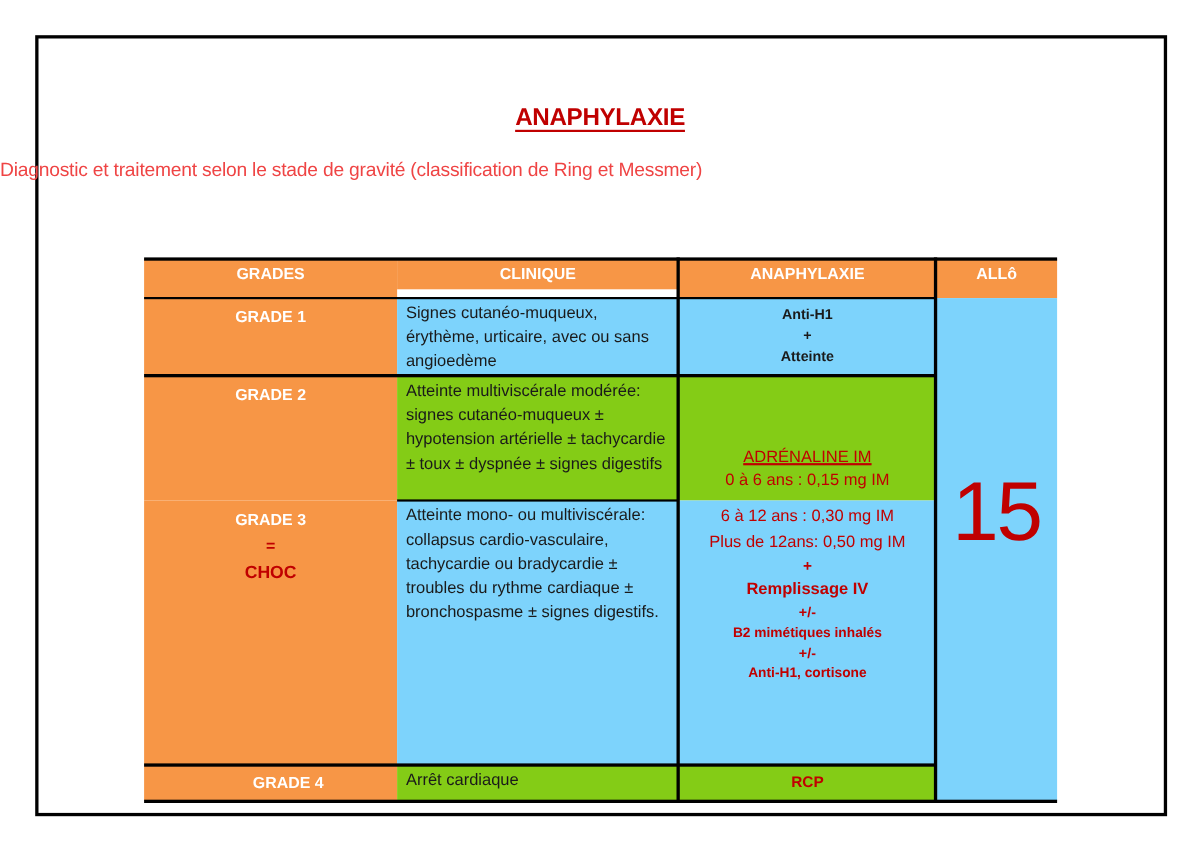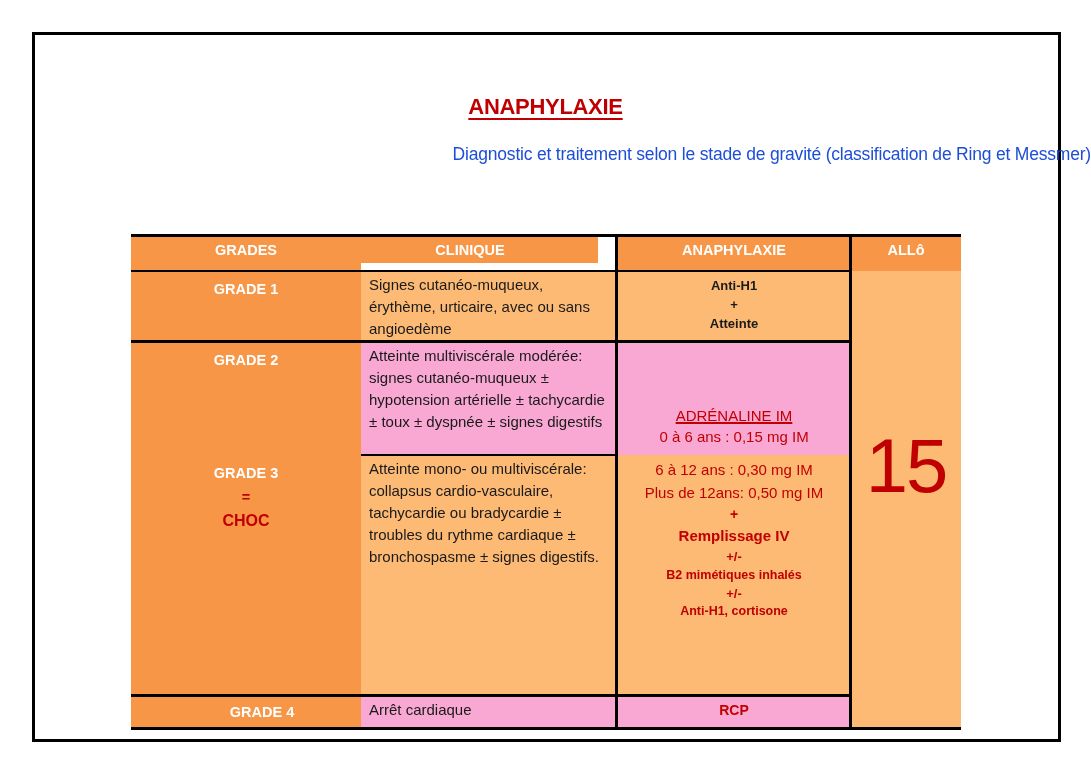--- a/index.html
+++ b/index.html
@@ -3,27 +3,27 @@
   <meta charset="utf-8">
   <style>
     html, body { margin: 0; padding: 0; background: #ffffff; }
     body { width: 1091px; height: 772px; position: relative; overflow: hidden;
       font-family: "Liberation Sans", "DejaVu Sans", sans-serif; }
     .frame { position: absolute; left: 32px; top: 32px; width: 1023px; height: 704px;
       border: 3px solid #000; }
     .title { position: absolute; left: 0; width: 1091px; top: 94px; text-align: center;
       font-size: 22px; font-weight: bold; color: #c00000; text-decoration: underline;
       text-decoration-thickness: 2px; text-underline-offset: 4px; letter-spacing: -0.3px; }
-    .subtitle { position: absolute; left: 0; width: 1091px; top: 144px; text-align: right;
-      font-size: 17.5px; color: #1d4ed8; letter-spacing: -0.2px; }
+    .subtitle { position: absolute; left: 0; width: 1091px; top: 144px; text-align: left;
+      font-size: 17.5px; color: #ef4444; letter-spacing: -0.2px; }
 
     .cell { position: absolute; box-sizing: border-box; }
     .orange { background: #f79646; }
-    .gray { background: #fdba74; }
-    .white { background: #f9a8d4; }
+    .gray { background: #7dd3fc; }
+    .white { background: #84cc16; }
     .hdr { color: #ffffff; font-weight: bold; font-size: 14.5px; text-align: center;
       padding-top: 7px; }
     .grade { color: #ffffff; font-weight: bold; font-size: 14.5px; text-align: center;
       padding-top: 6px; line-height: 24px; }
     .grade .eq, .grade .choc { color: #c00000; display: block; }
     .grade .choc { font-size: 16px; }
     .clin { color: #1a1a1a; font-size: 15px; line-height: 22px; padding: 3px 6px 0 8px; }
     .trt { text-align: center; color: #c00000; }
     .hline { position: absolute; background: #000; height: 3px; }
     .vline { position: absolute; background: #000; width: 3px; }
@@ -32,21 +32,21 @@
 <body>
 
 <div class="frame"></div>
 
 <div class="title">ANAPHYLAXIE</div>
 <div class="subtitle">Diagnostic et traitement selon le stade de gravité (classification de Ring et Messmer)</div>
 
 <div>
 
   <div class="cell orange hdr" style="left:131px;top:235px;width:230px;height:36px;">GRADES</div>
-  <div class="cell orange hdr" style="left:342px;top:235px;width:256px;height:28px;">CLINIQUE</div>
+  <div class="cell orange hdr" style="left:361px;top:235px;width:256px;height:28px;">CLINIQUE</div>
   <div class="cell orange hdr" style="left:617px;top:235px;width:234px;height:36px;">ANAPHYLAXIE</div>
   <div class="cell orange hdr" style="left:851px;top:235px;width:110px;height:36px;">ALLô</div>
 
   <div class="cell orange grade" style="left:131px;top:271px;width:230px;height:71px;">
     <span>GRADE 1</span>
   </div>
   <div class="cell orange grade" style="left:131px;top:342px;width:230px;height:113px;">
     <span>GRADE 2</span>
   </div>
   <div class="cell orange grade" style="left:131px;top:455px;width:230px;height:241px;">

